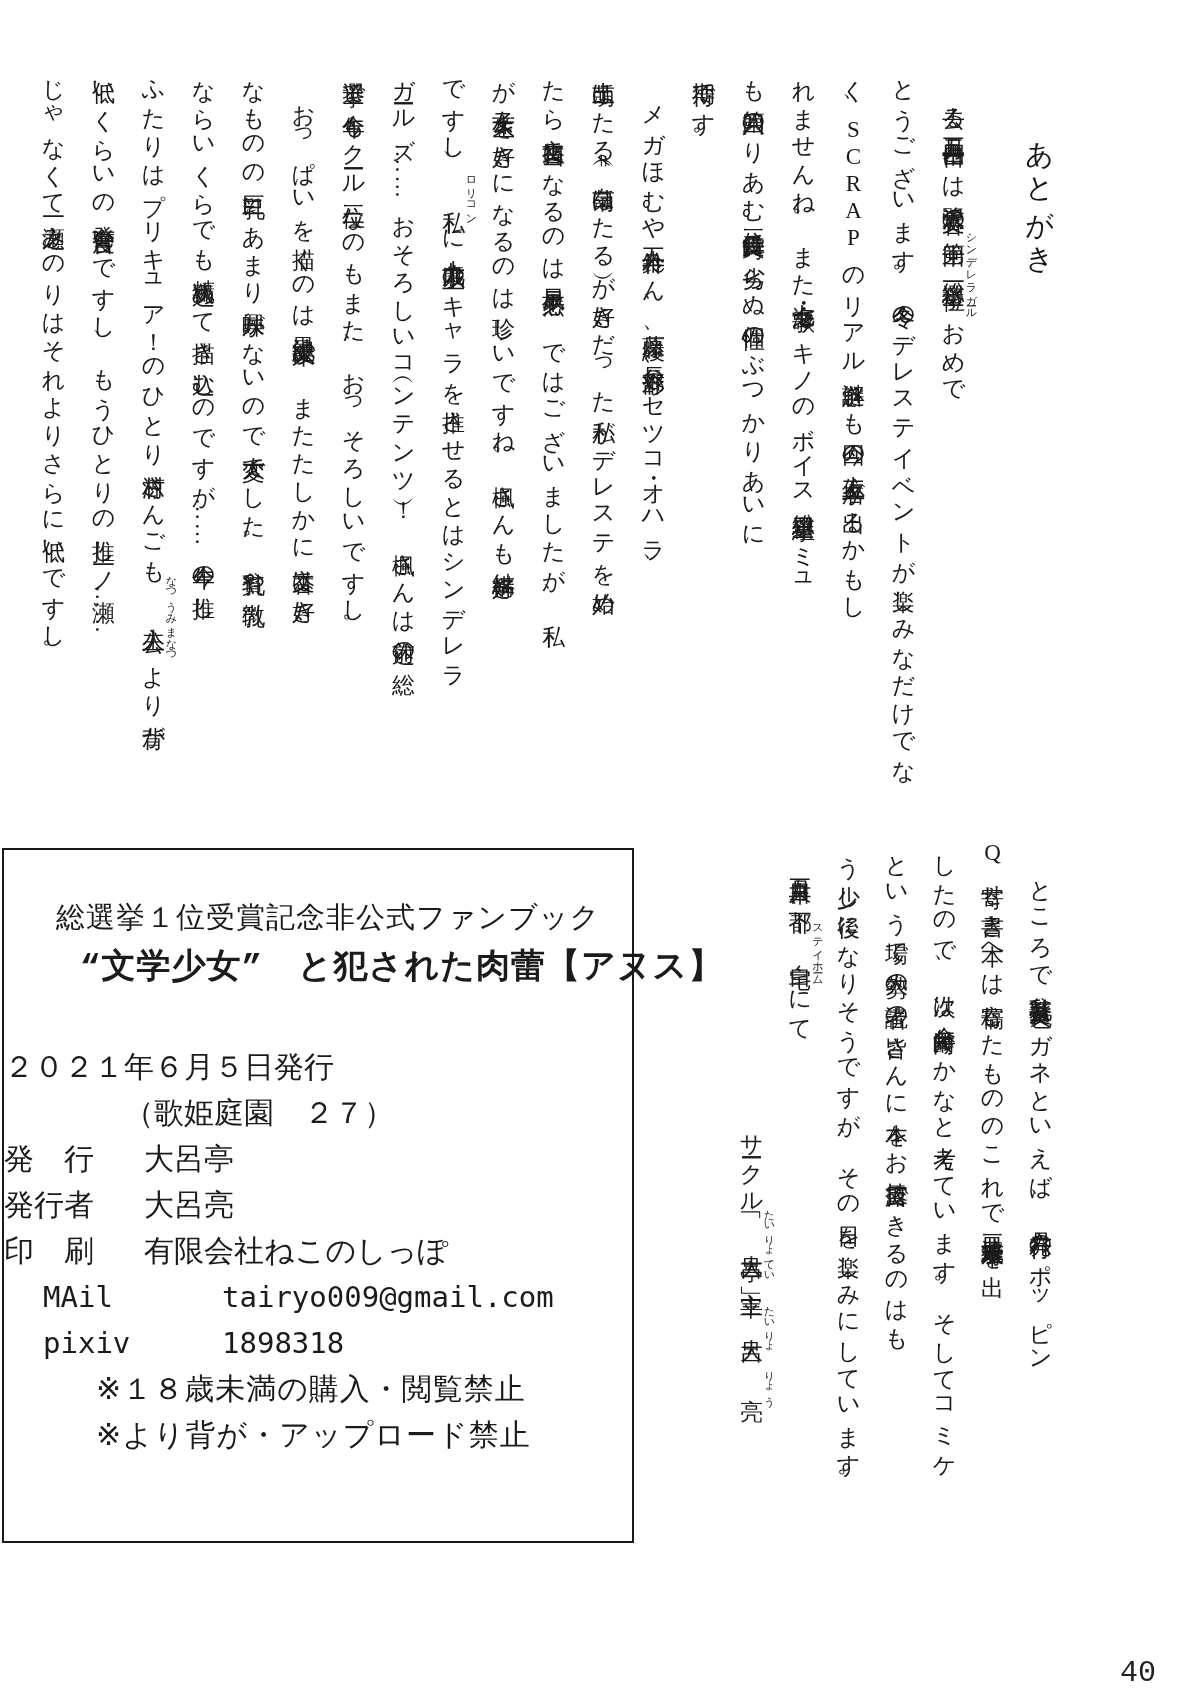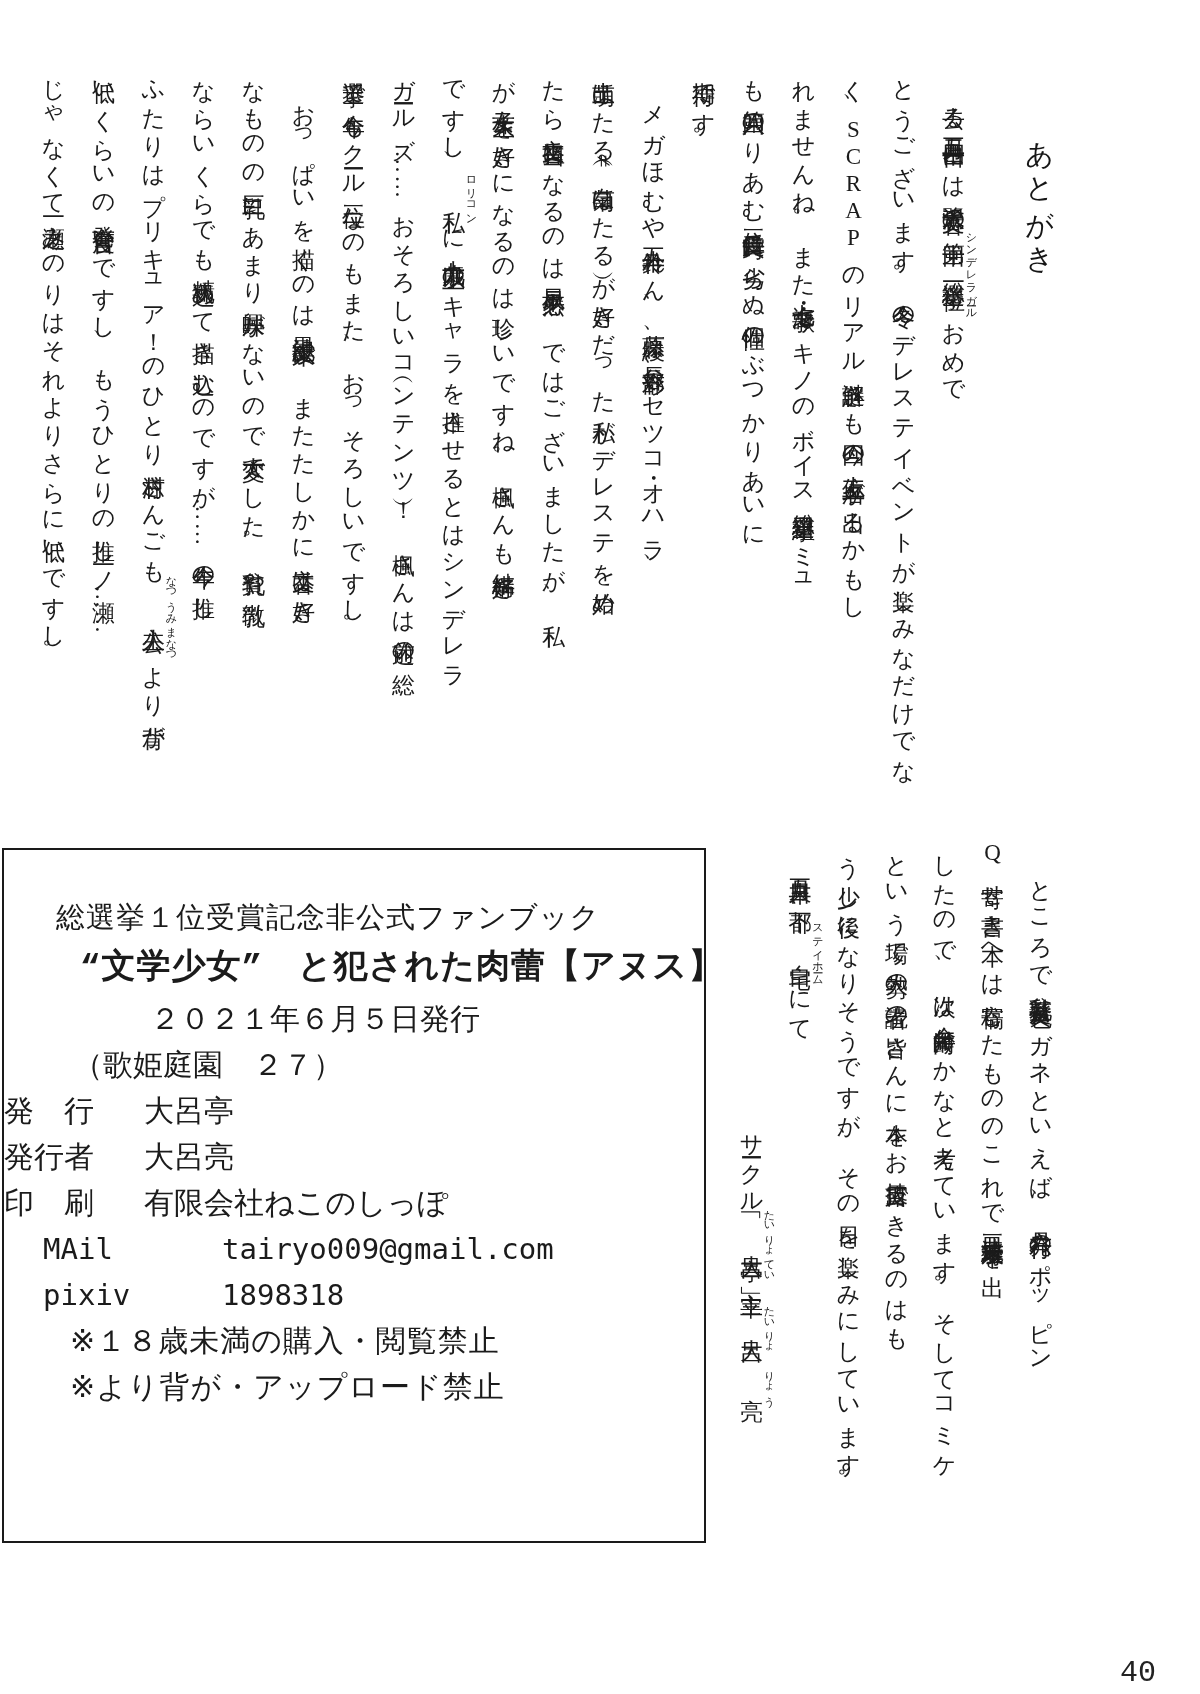--- a/index.html
+++ b/index.html
@@ -36,36 +36,36 @@
   .vcol{margin:0;}
   .vcol.sig-date{padding-top:20px;}
   .vcol.sig-name{padding-top:278px;}
   .upright{text-orientation:upright;-webkit-text-orientation:upright;}
   ruby{ruby-align:center;}
   rt{font-size:11px;letter-spacing:0;font-weight:normal;}
   
   .colophon-box{
     position:absolute;
     left:2px;top:848px;
-    width:704px;height:695px;
+    width:632px;height:695px;
     border:2px solid #1a1a1a;
     box-sizing:border-box;
     background:#ffffff;
     font-family:"Liberation Sans","DejaVu Sans",sans-serif;
     padding-top:44px;
   }
   .c-line{line-height:46px;font-size:30px;white-space:pre;}
   .c-series{padding-left:52px;font-size:29px;line-height:46px;letter-spacing:1px;}
   .c-booktitle{padding-left:76px;font-size:34px;line-height:56px;font-weight:bold;letter-spacing:1px;font-family:Liberation Mono, monospace;}
-  .c-date{padding-left:146px;}
-  .c-event{padding-left:69px;}
+  .c-date{margin-top:48px;}
+  .c-event{padding-left:120px;}
   .c-entry{line-height:46px;font-size:30px;white-space:pre;}
   .c-entry .lbl{display:inline-block;min-width:140px;}
   .c-entry .lat{font-family:"DejaVu Sans Mono","Liberation Mono",monospace;font-size:29px;margin-left:39px;}
-  .c-notice{padding-left:66px;line-height:46px;font-size:30px;letter-spacing:1px;}
+  .c-notice{padding-left:92px;line-height:46px;font-size:30px;letter-spacing:1px;}
   
   .pageno{
     position:absolute;
     left:1120px;top:1656px;
     font-family:Liberation Mono, monospace;
     font-size:30px;color:#222;
   }
 </style>
 </head>
 <body>

